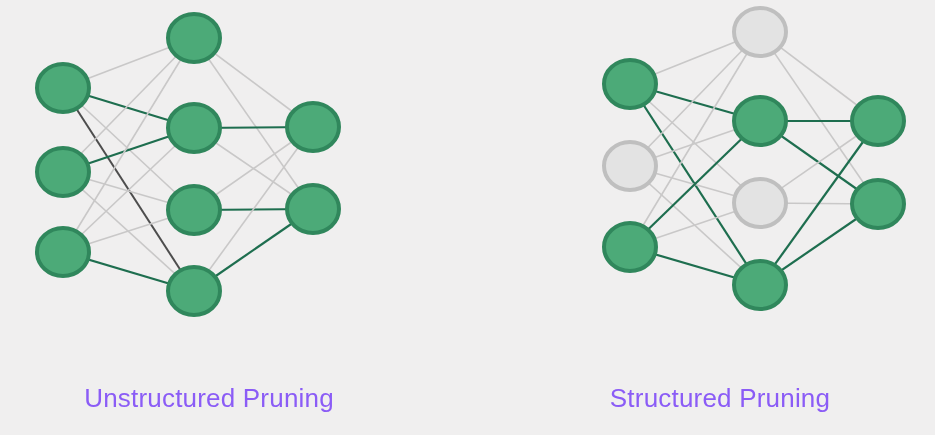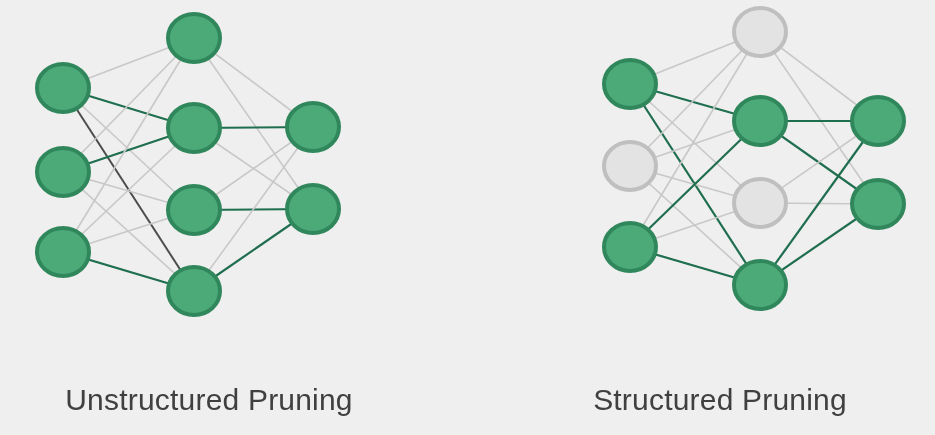--- a/index.html
+++ b/index.html
@@ -19,23 +19,23 @@
     left: 0;
     top: 0;
     width: 935px;
     height: 435px;
     display: block;
   }
   .net-label {
     position: absolute;
     top: 383px;
     transform: translateX(-50%);
-    font-size: 30px;
+    font-size: 26px;
     font-weight: 400;
-    color: #404040;
+    color: #8b5cf6;
     white-space: nowrap;
     letter-spacing: 0.2px;
   }
   #label-unstructured { left: 209px; }
   #label-structured  { left: 720px; }
 </style>
 </head>
 <body style="background: rgb(240, 239, 239);">
 
 <svg id="diagram-svg" viewBox="0 0 935 435" xmlns="http://www.w3.org/2000/svg">

